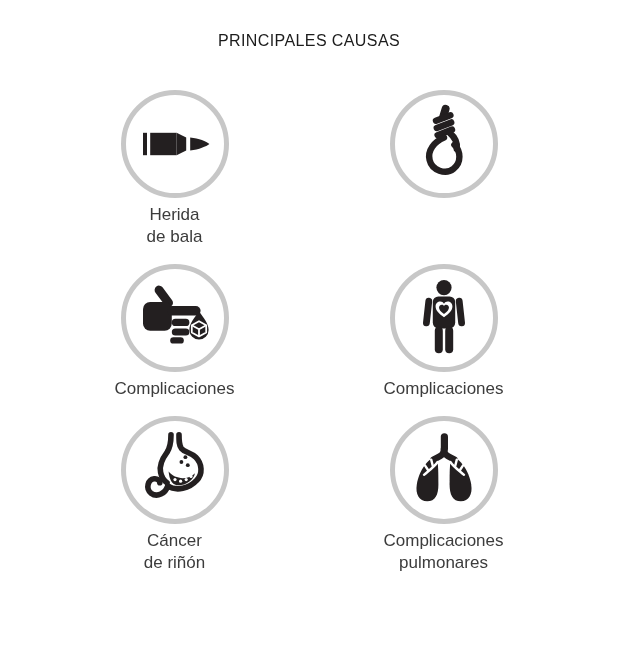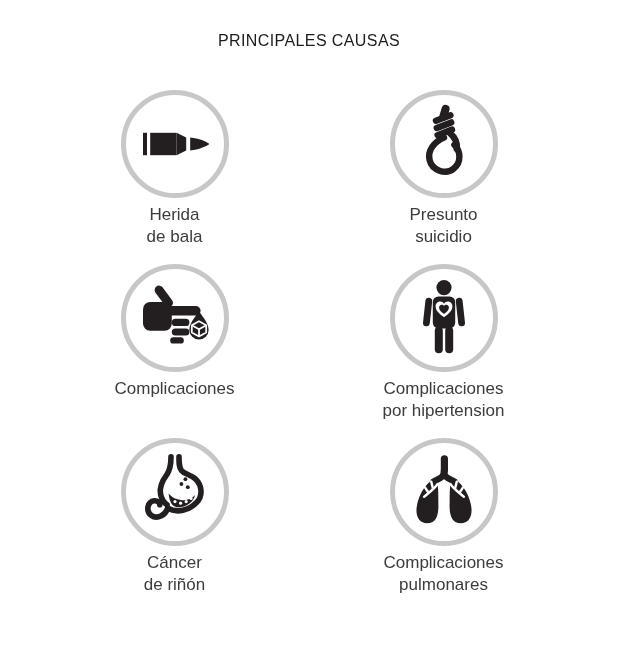--- a/index.html
+++ b/index.html
@@ -80,24 +80,20 @@
       <div class="circle">
         <svg viewBox="0 0 100 100" fill="none" stroke="currentColor" stroke-linecap="round">
           <path d="M52 6 L49 16" stroke-width="10"></path>
           <path d="M40 21 L58 14" stroke-width="8"></path>
           <path d="M41 30 L59 23" stroke-width="8"></path>
           <path d="M42 39 L60 32" stroke-width="8"></path>
           <path d="M57 36 C64 42 67 48 66 56" stroke-width="8"></path>
           <path d="M50 42 C38 47 29 58 32 70 C35 83 52 89 62 81 C72 73 71 59 63 51" stroke-width="8"></path>
         </svg>
       </div>
-      <div class="label">
-        <div>Presunto</div>
-        <div>suicidio</div>
-      </div>
     </div>
 
 
     <div class="cause">
       <div class="circle">
         <svg viewBox="0 0 100 100" fill="currentColor">
           <path d="M30 15 L42 31" stroke="currentColor" stroke-width="11" stroke-linecap="round" fill="none"></path>
           <rect x="10" y="30" width="36" height="36" rx="9"></rect>
           <rect x="40" y="35" width="42" height="12" rx="6"></rect>
           <rect x="46" y="51" width="22" height="9" rx="4.5"></rect>
@@ -123,21 +119,20 @@
           <path d="M31 29 L28 56" stroke="currentColor" stroke-width="8.5" stroke-linecap="round" fill="none"></path>
           <path d="M69 29 L72 56" stroke="currentColor" stroke-width="8.5" stroke-linecap="round" fill="none"></path>
           <rect x="38.5" y="61" width="10" height="33" rx="5"></rect>
           <rect x="51.5" y="61" width="10" height="33" rx="5"></rect>
           <path fill="#ffffff" d="M50 49 C43 44 39.5 40 39.5 35.5 C39.5 31.8 42.3 29.5 45.3 29.5 C47.3 29.5 49 30.5 50 32.2 C51 30.5 52.7 29.5 54.7 29.5 C57.7 29.5 60.5 31.8 60.5 35.5 C60.5 40 57 44 50 49 Z"></path>
           <path d="M50 45 C45.8 42 43.8 39.6 43.8 36.9 C43.8 34.7 45.5 33.3 47.3 33.3 C48.5 33.3 49.4 33.9 50 34.9 C50.6 33.9 51.5 33.3 52.7 33.3 C54.5 33.3 56.2 34.7 56.2 36.9 C56.2 39.6 54.2 42 50 45 Z"></path>
         </svg>
       </div>
       <div class="label">
         <div>Complicaciones</div>
-        <div>por hipertension</div>
       </div>
     </div>
 
 
 
     <div class="cause">
       <div class="circle">
         <svg viewBox="0 0 100 100" fill="none" stroke="currentColor" stroke-linecap="round">
           <path d="M55 6 C55 14 55 19 58 23 C62 28 70 28 76 34 C84 42 85 55 77 63 C68 73 52 77 41 70" stroke-width="7"></path>
           <path d="M45 6 C45 16 44 22 40 28 C34 36 30 44 32 53 C33 58 36 63 40 66" stroke-width="7"></path>

